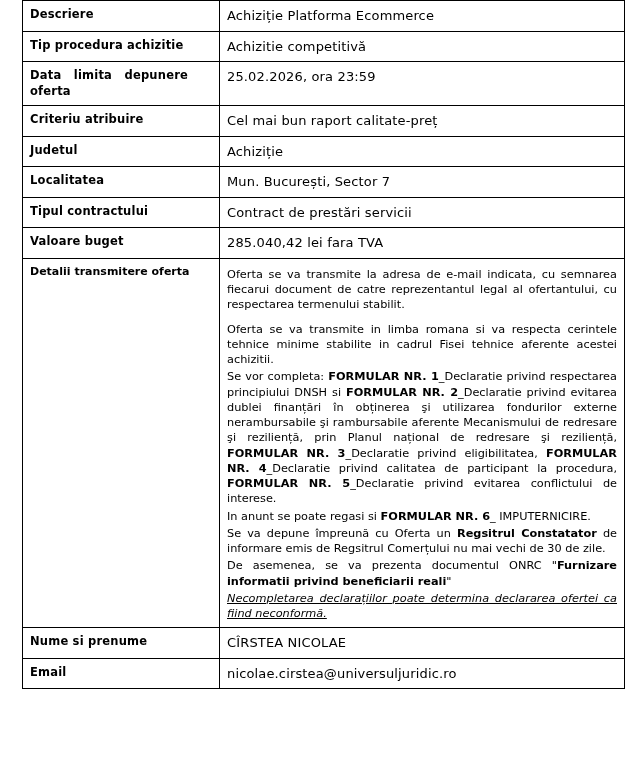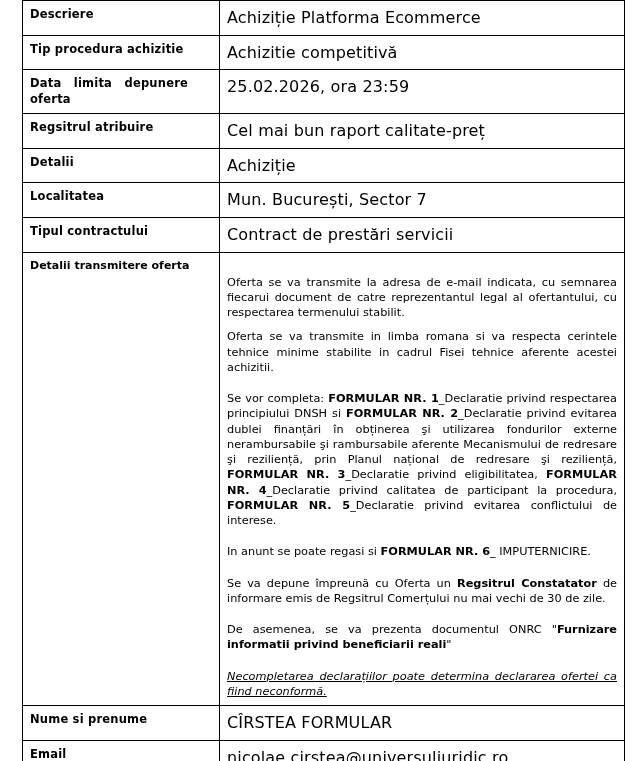--- a/index.html
+++ b/index.html
@@ -32,21 +32,21 @@
     padding: 6px 7px 6px 7px;
   }
   td.label {
     width: 182px;
     font-weight: bold;
     font-size: 11.5px;
     line-height: 1.35;
     letter-spacing: 0.2px;
   }
   td.value {
-    font-size: 16px;
+    font-size: 13px;
     line-height: 1.35;
     letter-spacing: 0.15px;
   }
   .row-tall td { padding-top: 10px; padding-bottom: 10px; }
   .label-spaced {
     display: block;
     text-align: justify;
     text-align-last: justify;
     width: 158px;
   }
@@ -60,21 +60,21 @@
     font-size: 11px;
     vertical-align: middle;
     padding-left: 3px;
   }
   td.details-value {
     font-size: 11.3px;
     line-height: 1.35;
     padding: 7px 8px 6px 8px;
   }
   td.details-value p {
-    margin: 16px 0 0 0;
+    margin: 2px 0 0 0;
     text-align: justify;
   }
   td.details-value p.gap {
     margin-top: 9px;
   }
   .b { font-weight: bold; }
   .u-i {
     text-decoration: underline;
     font-style: italic;
     text-align: justify;
@@ -95,50 +95,54 @@
         <td class="label">Tip procedura achizitie</td>
         <td class="value">Achizitie competitivă</td>
       </tr>
       <tr class="row-tall">
         <td class="label">
           <span class="label-spaced">Data limita depunere oferta</span>
         </td>
         <td class="value value-mid">25.02.2026, ora 23:59</td>
       </tr>
       <tr>
-        <td class="label">Regsitrul atribuire</td>
+        <td class="label">Criteriu atribuire</td>
         <td class="value">Cel mai bun raport calitate-preț</td>
       </tr>
       <tr>
-        <td class="label">Detalii</td>
+        <td class="label">Judetul</td>
         <td class="value">Achiziție</td>
       </tr>
       <tr>
         <td class="label">Localitatea</td>
         <td class="value">Mun. București, Sector 7</td>
       </tr>
       <tr>
         <td class="label">Tipul contractului</td>
         <td class="value">Contract de prestări servicii</td>
+      </tr>
+      <tr>
+        <td class="label">Valoare buget</td>
+        <td class="value">285.040,42 lei fara TVA</td>
       </tr>
       <tr>
         <td class="details-label">Detalii transmitere oferta</td>
         <td class="details-value">
           <p>Oferta se va transmite la adresa de e-mail indicata, cu semnarea fiecarui document de catre reprezentantul legal al ofertantului, cu respectarea termenului stabilit.</p>
           <p class="gap">Oferta se va transmite in limba romana si va respecta cerintele tehnice minime stabilite in cadrul Fisei tehnice aferente acestei achizitii.</p>
           <p class="block-justify"><span>Se vor completa: </span><span class="b">FORMULAR NR. 1</span><span>_Declaratie privind respectarea principiului DNSH si </span><span class="b">FORMULAR NR. 2</span><span>_Declaratie privind evitarea dublei finanțări în obținerea şi utilizarea fondurilor externe nerambursabile şi rambursabile aferente Mecanismului de redresare şi reziliență, prin Planul național de redresare şi reziliență, </span><span class="b">FORMULAR NR. 3</span><span>_Declaratie privind eligibilitatea, </span><span class="b">FORMULAR NR. 4</span><span>_Declaratie privind calitatea de participant la procedura, </span><span class="b">FORMULAR NR. 5</span><span>_Declaratie privind evitarea conflictului de interese.</span></p>
           <p class="block-justify"><span>In anunt se poate regasi si </span><span class="b">FORMULAR NR. 6</span><span>_ IMPUTERNICIRE.</span></p>
           <p class="block-justify"><span>Se va depune împreună cu Oferta un </span><span class="b">Regsitrul Constatator</span><span> de informare emis de Regsitrul Comerțului nu mai vechi de 30 de zile.</span></p>
           <p class="block-justify"><span>De asemenea, se va prezenta documentul ONRC "</span><span class="b">Furnizare informatii privind beneficiarii reali</span><span>"</span></p>
           <p class="u-i">Necompletarea declarațiilor poate determina declararea ofertei ca fiind neconformă.</p>
         </td>
       </tr>
       <tr>
         <td class="label">Nume si prenume</td>
-        <td class="value">CÎRSTEA FORMULAR</td>
+        <td class="value">CÎRSTEA NICOLAE</td>
       </tr>
       <tr>
         <td class="label">Email</td>
         <td class="value">nicolae.cirstea@universuljuridic.ro</td>
       </tr>
     </tbody>
   </table>
 </div>
 
 </body></html>

